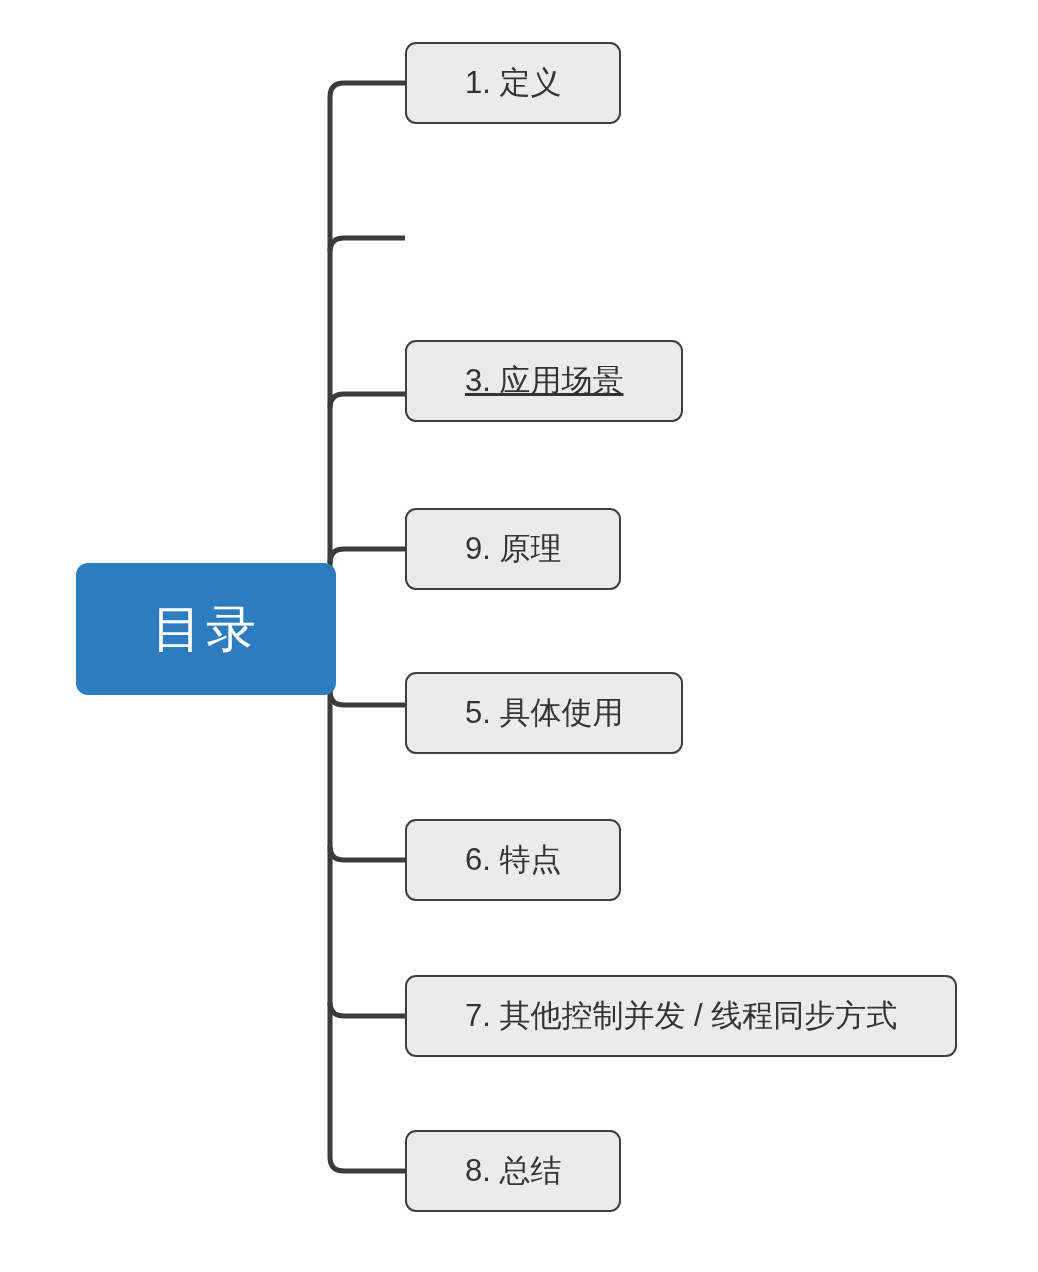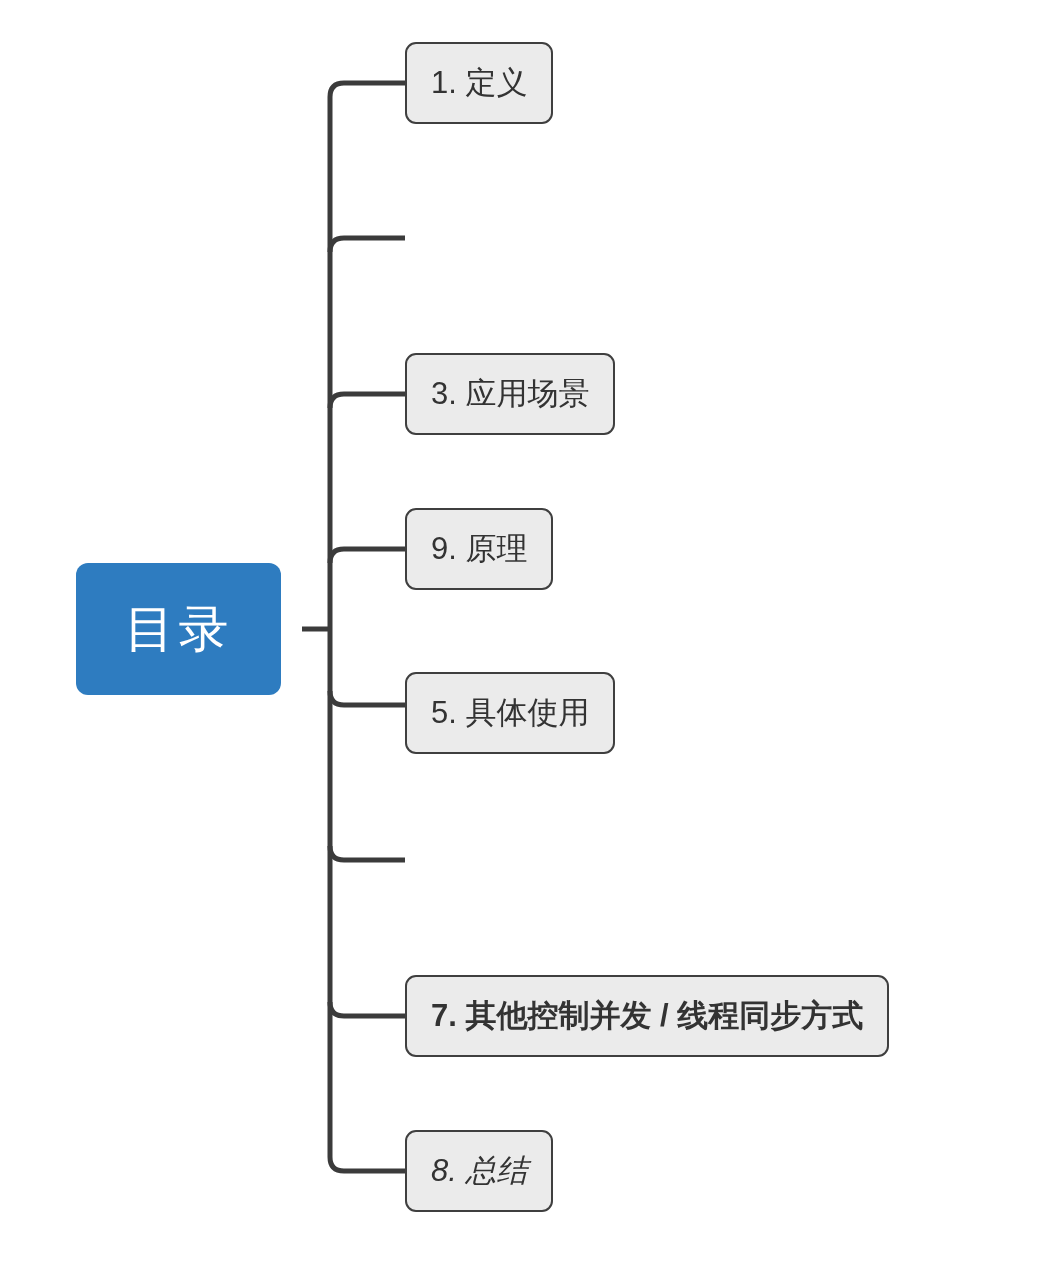--- a/index.html
+++ b/index.html
@@ -44,46 +44,46 @@
     box-sizing: border-box;
     display: flex;
     align-items: center;
     justify-content: center;
     white-space: nowrap;
     cursor: pointer;
   }
   .node.root {
     left: 76px;
     top: 563px;
-    width: 205px;
+    width: 260px;
     height: 132px;
     background: var(--accent);
     border-radius: 12px;
     color: var(--root-text);
     font-size: 50px;
     letter-spacing: 4px;
   }
   .node.child {
     left: 405px;
     height: 82px;
-    padding: 0 24px;
+    padding: 0 58px;
     background: var(--node-fill);
     border: 2.5px solid var(--node-border);
     border-radius: 11px;
     color: var(--text);
     font-size: 31px;
   }
   .c1 { top: 42px; }
   .c2 { top: 197px; }
-  .c3 { top: 353px; }
+  .c3 { top: 340px; text-decoration: underline; }
   .c4 { top: 508px; }
   .c5 { top: 664px; margin-top: 8px; }
   .c6 { top: 819px; }
-  .c7 { top: 975px; font-weight: bold; }
-  .c8 { top: 1130px; font-style: italic; }
+  .c7 { top: 975px; }
+  .c8 { top: 1130px; }
 </style>
 </head>
 <body>
 
 <div class="canvas">
 
   <svg class="connectors" viewBox="0 0 1038 1272" xmlns="http://www.w3.org/2000/svg">
 
     <path d="M 302 629 H 332"></path>
 
@@ -96,16 +96,17 @@
     <path d="M 330 846 Q 330 860 344 860 H 405"></path>
     <path d="M 330 1002 Q 330 1016 344 1016 H 405"></path>
   </svg>
 
   <div class="node root">目录</div>
 
   <div class="node child c1">1. 定义</div>
   <div class="node child c3">3. 应用场景</div>
   <div class="node child c4">9. 原理</div>
   <div class="node child c5">5. 具体使用</div>
+  <div class="node child c6">6. 特点</div>
   <div class="node child c7">7. 其他控制并发 / 线程同步方式</div>
   <div class="node child c8">8. 总结</div>
 
 </div>
 
 </body></html>

